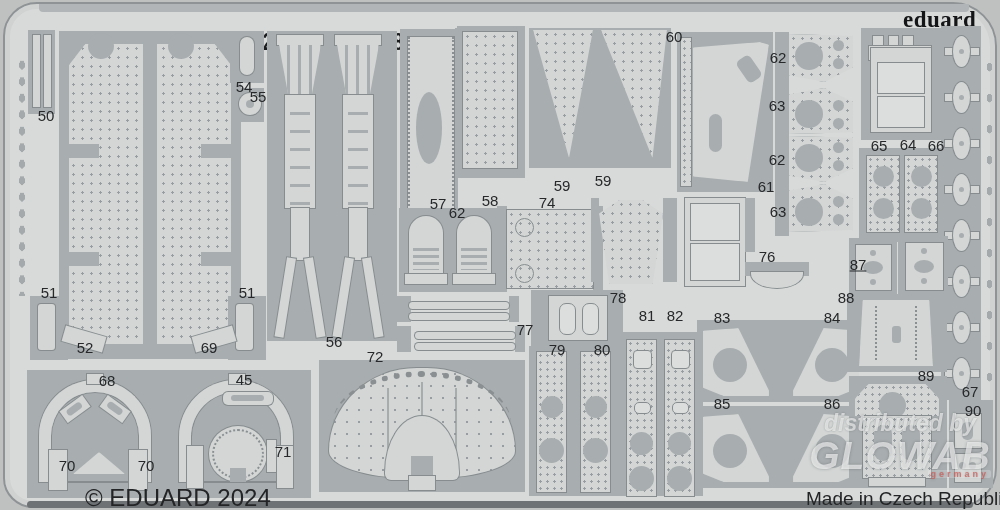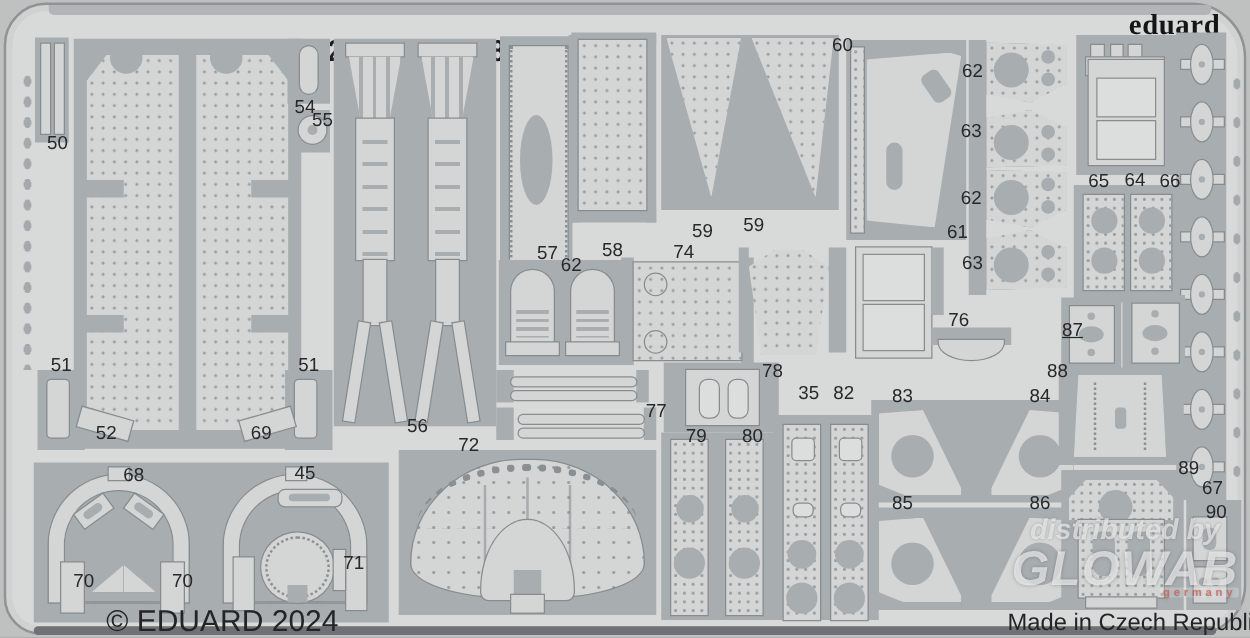--- a/index.html
+++ b/index.html
@@ -379,32 +379,32 @@
         <span class="plabel" style="left: 874px; top: 141px;">65</span>
         <span class="plabel" style="left: 903px; top: 140px;">64</span>
         <span class="plabel" style="left: 931px; top: 141px;">66</span>
         <span class="plabel" style="left: 853px; top: 260px; text-decoration: underline;">87</span>
         <span class="plabel" style="left: 841px; top: 293px;">88</span>
         <span class="plabel" style="left: 762px; top: 252px;">76</span>
         <span class="plabel" style="left: 613px; top: 293px;">78</span>
         <span class="plabel" style="left: 520px; top: 325px;">77</span>
         <span class="plabel" style="left: 552px; top: 345px;">79</span>
         <span class="plabel" style="left: 597px; top: 345px;">80</span>
-        <span class="plabel" style="left: 642px; top: 311px;">35</span>
+        <span class="plabel" style="left: 642px; top: 311px;">81</span>
         <span class="plabel" style="left: 670px; top: 311px;">82</span>
         <span class="plabel" style="left: 717px; top: 313px;">83</span>
         <span class="plabel" style="left: 827px; top: 313px;">84</span>
         <span class="plabel" style="left: 717px; top: 399px;">85</span>
         <span class="plabel" style="left: 827px; top: 399px;">86</span>
         <span class="plabel" style="left: 102px; top: 376px;">68</span>
         <span class="plabel" style="left: 239px; top: 375px;">45</span>
         <span class="plabel" style="left: 62px; top: 461px;">70</span>
         <span class="plabel" style="left: 141px; top: 461px;">70</span>
         <span class="plabel" style="left: 278px; top: 447px;">71</span>
-        <span class="plabel" style="left: 946px; top: 371px;">89</span>
+        <span class="plabel" style="left: 921px; top: 371px;">89</span>
         <span class="plabel" style="left: 965px; top: 387px;">67</span>
         <span class="plabel" style="left: 968px; top: 406px;">90</span>
       </div>
 
   <div class="wm">
     <div class="wm1">distributed by</div>
     <div class="wm2"><span>GLOWAB</span><span class="wm3">germany</span></div>
   </div>
 
  </div>

